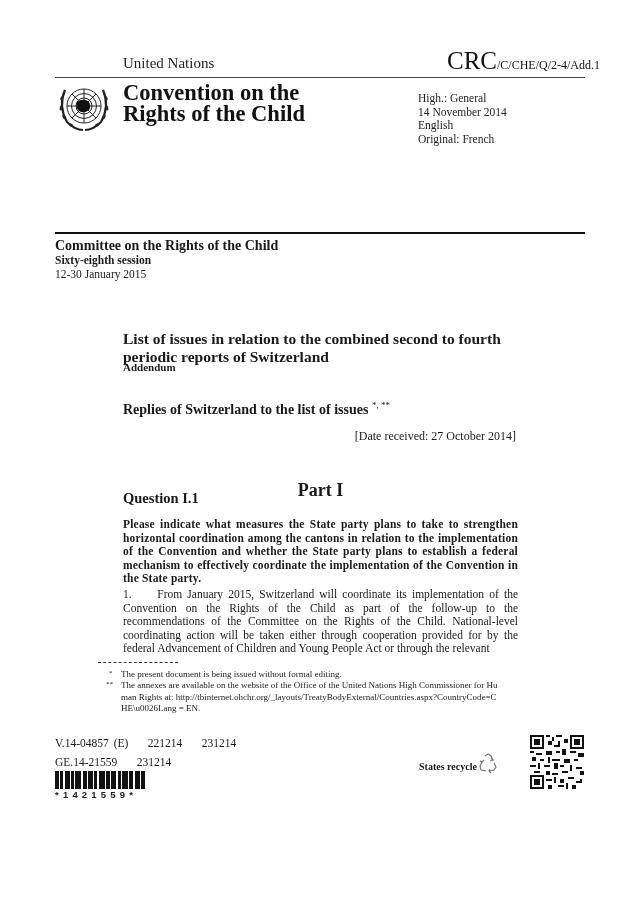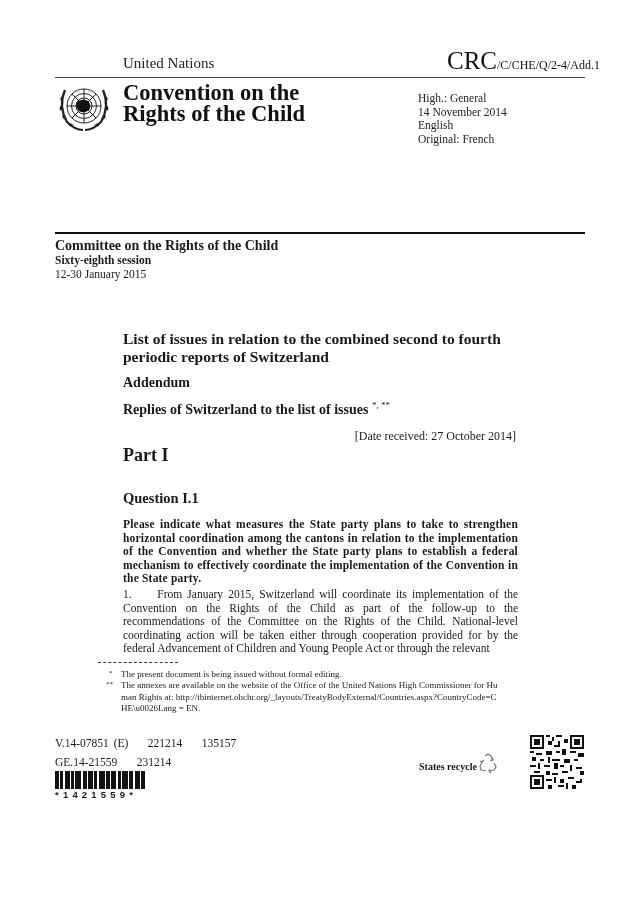--- a/index.html
+++ b/index.html
@@ -12,25 +12,25 @@
   .rule-top { left: 55px; top: 77px; width: 530px; height: 0; border-top: 1.5px solid #444; }
   .emblem { left: 55px; top: 80px; width: 58px; height: 55px; }
   .conv-title { left: 123px; top: 82px; font-size: 22.5px; font-weight: bold; line-height: 21px; color: #111; }
   .distr { left: 418px; top: 92px; font-size: 11.5px; line-height: 13.5px; color: #222; }
   .rule-thick { left: 55px; top: 232px; width: 530px; height: 0; border-top: 2.5px solid #111; }
   .committee { left: 55px; top: 238px; font-size: 11.5px; line-height: 13.5px; }
   .committee .c-title { font-size: 14px; font-weight: bold; line-height: 16px; }
   .committee .b { font-weight: bold; }
   .main-block { left: 123px; width: 395px; }
   .list-title { top: 330px; font-size: 15.5px; font-weight: bold; line-height: 18px; }
-  .addendum { top: 375px; font-size: 14px; font-weight: bold; }
+  .addendum { top: 361px; font-size: 11px; font-weight: bold; }
   .replies { top: 400px; font-size: 14px; font-weight: bold; }
   .replies sup { font-size: 9px; font-weight: normal; }
   .date-received { top: 429px; right: 124px; left: auto; width: auto; font-size: 12px; }
-  .part { top: 445px; font-size: 18px; font-weight: bold; }
+  .part { top: 480px; font-size: 18px; font-weight: bold; text-align: center; }
   .question { top: 490px; font-size: 14.5px; font-weight: bold; }
   .q-text { top: 518px; font-size: 11.5px; font-weight: bold; line-height: 13.6px; text-align: justify; letter-spacing: 0.2px; }
   .para { top: 588px; font-size: 11.5px; line-height: 13.6px; text-align: justify; }
   .fn-rule { left: 98px; top: 662px; width: 80px; height: 0; border-top: 1px dashed #333; }
   .footnotes { left: 113px; top: 669px; width: 390px; font-size: 9px; line-height: 11.3px; color: #222; }
   .footnotes .fn { position: relative; padding-left: 8px; }
   .footnotes .mark { position: absolute; left: -4px; top: -1px; font-size: 7px; }
   .footnotes .mark2 { left: -7px; }
   .job-num { left: 55px; top: 737px; font-size: 11.5px; word-spacing: 2px; }
   .ge-num { left: 55px; top: 756px; font-size: 11.5px; word-spacing: 2px; }
@@ -107,21 +107,21 @@
 <div class="abs main-block question">Question I.1</div>
 <div class="abs main-block q-text">Please indicate what measures the State party plans to take to strengthen horizontal coordination among the cantons in relation to the implementation of the Convention and whether the State party plans to establish a federal mechanism to effectively coordinate the implementation of the Convention in the State party.</div>
 <div class="abs main-block para"><span>1.</span>&nbsp;&nbsp;&nbsp;&nbsp;&nbsp;<span>From January 2015, Switzerland will coordinate its implementation of the Convention on the Rights of the Child as part of the follow-up to the recommendations of the Committee on the Rights of the Child. National-level coordinating action will be taken either through cooperation provided for by the federal Advancement of Children and Young People Act or through the relevant</span></div>
 
 <div class="abs fn-rule"></div>
 <div class="abs footnotes">
   <div class="fn"><span class="mark">*</span><span>The present document is being issued without formal editing.</span></div>
   <div class="fn"><span class="mark mark2">**</span><span style="word-break: break-all;">The annexes are available on the website of the Office of the United Nations High Commissioner for Human Rights at: http://tbinternet.ohchr.org/_layouts/TreatyBodyExternal/Countries.aspx?CountryCode=CHE\u0026Lang = EN.</span></div>
 </div>
 
-<div class="abs job-num" style="white-space: pre;">V.14-07851 (E)    221214    135157</div>
+<div class="abs job-num" style="white-space: pre;">V.14-04857 (E)    221214    231214</div>
 <div class="abs ge-num" style="white-space: pre;">GE.14-21559    231214</div>
 
 <div class="abs barcode">
   <span style="width:4px"></span>
     <span style="width:1px;background:#fff"></span>
   <span style="width:3px"></span>
     <span style="width:2px;background:#fff"></span>
   <span style="width:5px"></span>
     <span style="width:1px;background:#fff"></span>
   <span style="width:3px"></span>

